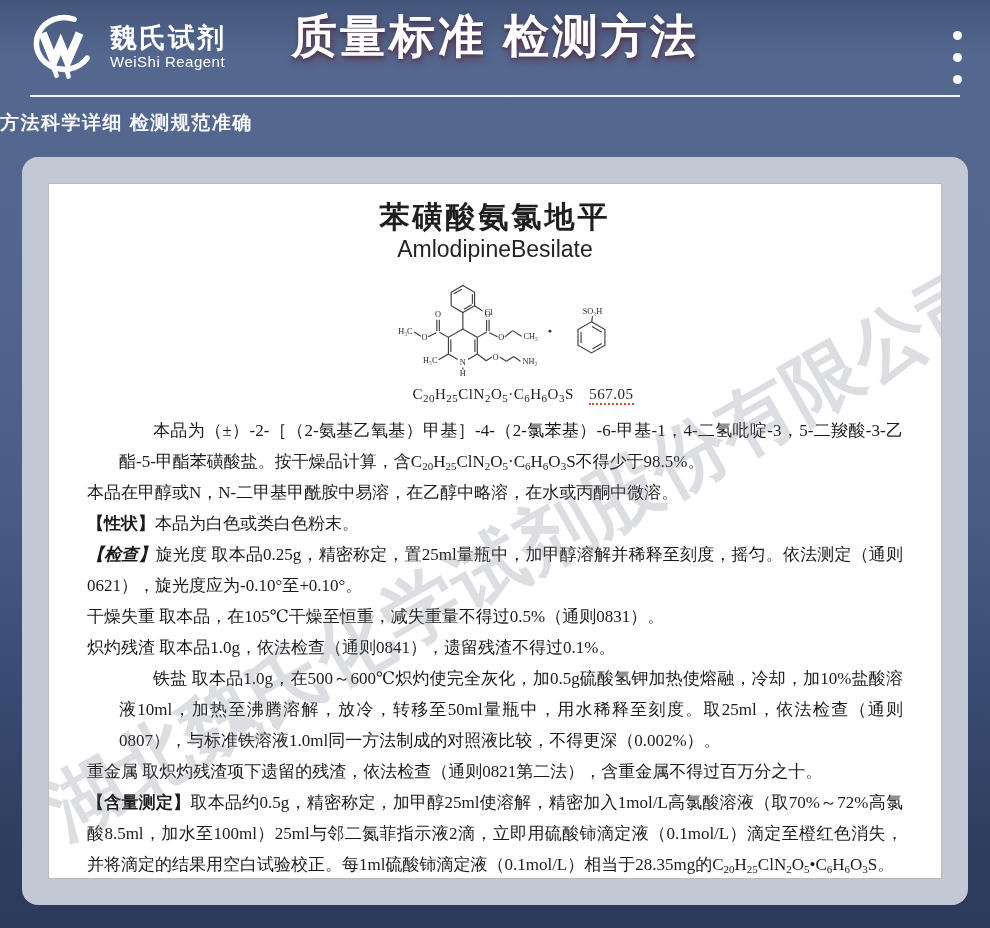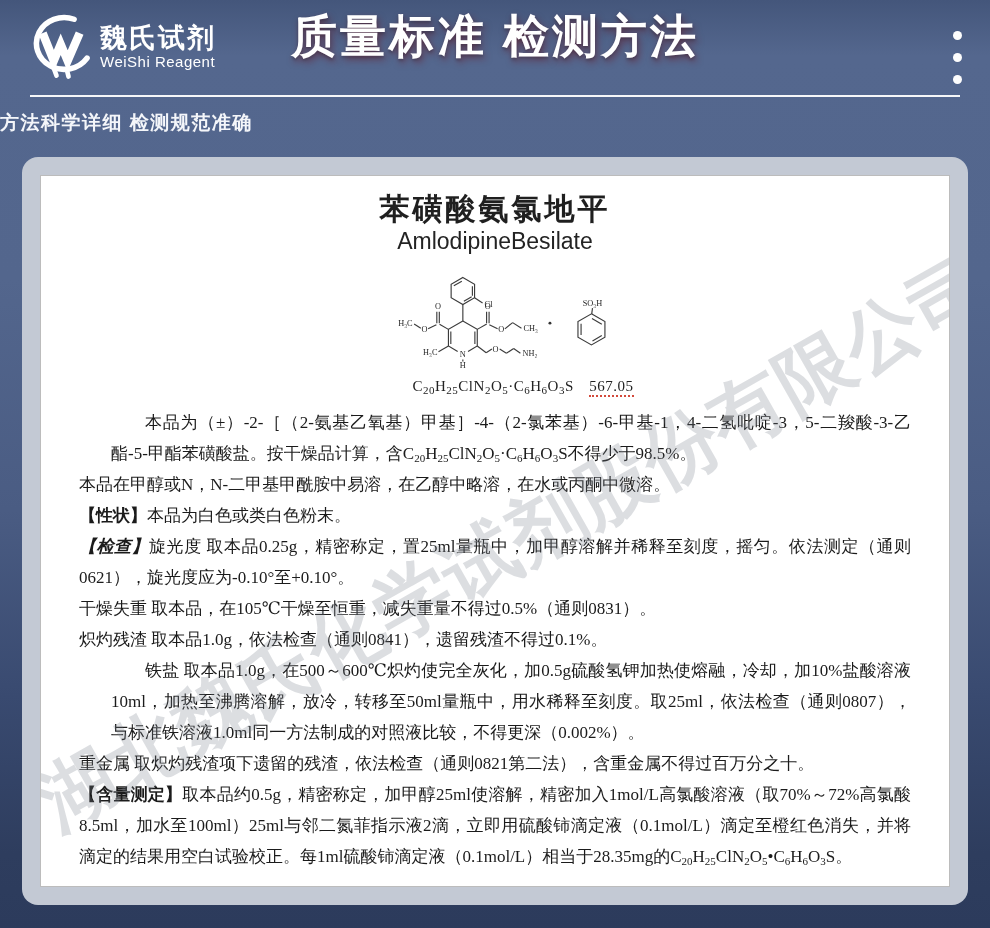--- a/index.html
+++ b/index.html
@@ -1,35 +1,35 @@
 <!DOCTYPE html>
 <html style="--c-header-top: #44567b; --c-header-bg: #54678e; --c-page-bottom: #2c3b5c; --c-card-bg: #c3c9d4; --c-paper-bg: #ffffff; --c-ink: #1b1b1b; --c-title-shadow: rgba(104,22,34,0.55); --c-squiggle: #d3493b; --c-watermark: rgba(120,126,138,0.26);"><head>
 <meta charset="utf-8">
 <style>
   html,body{margin:0;padding:0;}
   .page{position:relative;width:990px;height:928px;overflow:hidden;
     font-family:"Liberation Sans","DejaVu Sans",sans-serif;
     background:linear-gradient(180deg,var(--c-header-top) 0,var(--c-header-bg) 6%,#53668d 30%,#4a5c83 55%,#394a70 75%,#2e3d5e 92%,var(--c-page-bottom) 100%);}
   
   .header{position:absolute;left:0;top:0;right:0;height:155px;}
-  .brand{position:absolute;left:26px;top:14px;display:flex;align-items:center;gap:0;}
+  .brand{position:absolute;left:26px;top:14px;display:flex;align-items:center;gap:10px;}
   .logo-mark{width:74px;height:66px;}
   .brand-cn{color:#fff;font-size:27px;font-weight:700;letter-spacing:2px;line-height:30px;}
   .brand-en{color:#fff;font-size:15px;letter-spacing:.5px;line-height:18px;}
   .page-title{position:absolute;left:0;right:0;top:8px;margin:0;text-align:center;
     color:#fff;font-size:46px;font-weight:800;letter-spacing:3px;line-height:56px;
     text-shadow:2px 4px 7px var(--c-title-shadow),0 2px 3px rgba(0,0,0,.25);}
   .kebab{position:absolute;right:28px;top:31px;display:flex;flex-direction:column;gap:13px;cursor:pointer;}
   .kebab i{width:9px;height:9px;border-radius:50%;background:#fdfdfd;}
   .header-divider{position:absolute;left:30px;right:30px;top:95px;height:2px;background:rgba(255,255,255,.95);}
   .page-subtitle{position:absolute;left:0;right:0;top:110px;text-align:left;color:#f4f6fa;
     font-size:19px;letter-spacing:1.5px;font-weight:bold;}
   
   .card{position:absolute;left:22px;right:22px;top:157px;bottom:23px;background:var(--c-card-bg);
-    border-radius:16px;padding:18px;box-sizing:border-box;}
+    border-radius:16px;padding:26px;box-sizing:border-box;}
   .paper{position:relative;width:100%;height:100%;background:var(--c-paper-bg);
     border:1px solid #bcbcbc;box-sizing:border-box;overflow:hidden;
     font-family:"Liberation Serif","DejaVu Serif",serif;color:var(--c-ink);}
   .doc-title-cn{margin:14px 0 0;text-align:center;font-family:"Liberation Sans","DejaVu Sans",sans-serif;
     font-size:30px;font-weight:700;letter-spacing:3px;line-height:38px;color:#1f1f1f;}
   .doc-title-en{text-align:center;font-family:"Liberation Sans","DejaVu Sans",sans-serif;
     font-size:23px;line-height:27px;color:#232323;}
   .structure-wrap{width:260px;margin:8px auto 0;transform:translateX(28px);}
   .structure{display:block;width:250px;height:112px;margin:0 auto;}
   .structure text{font-family:"Liberation Serif","DejaVu Serif",serif;font-size:8px;fill:#1f1f1f;}

